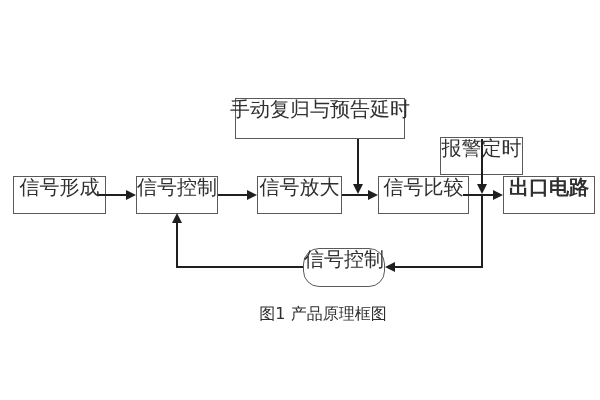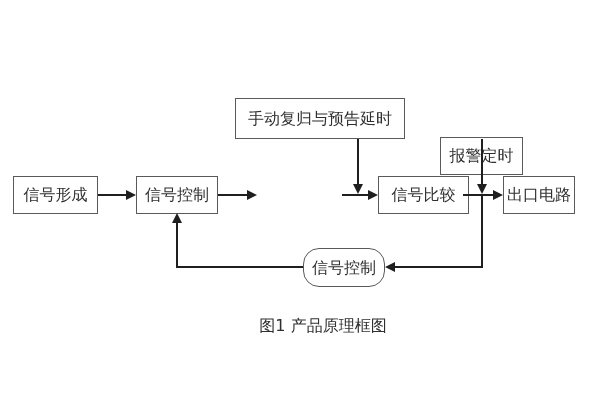--- a/index.html
+++ b/index.html
@@ -15,65 +15,68 @@
     background:var(--bg);
     font-family:"DejaVu Sans","Liberation Sans",sans-serif;
     overflow:hidden;
   }
   .node{
     position:absolute;
     box-sizing:border-box;
     border:1px solid var(--box-border);
     background:var(--bg);
     color:var(--text);
-    font-size:16px;
-    display:flex;align-items:center;justify-content:center;
+    font-size:20px;
+    display:flex;align-items:flex-start;justify-content:center;
     white-space:nowrap;
     line-height:1;
   }
   .hline,.vline{position:absolute;background:var(--line);}
   .hline{height:2px;}
   .vline{width:2px;}
   .ah{position:absolute;width:0;height:0;}
   .ah-right{border-top:5px solid transparent;border-bottom:5px solid transparent;border-left:10px solid var(--line);}
   .ah-left{border-top:5px solid transparent;border-bottom:5px solid transparent;border-right:10px solid var(--line);}
   .ah-down{border-left:5px solid transparent;border-right:5px solid transparent;border-top:10px solid var(--line);}
   .ah-up{border-left:5px solid transparent;border-right:5px solid transparent;border-bottom:10px solid var(--line);}
   .caption{
     position:absolute;
-    left:0;top:316px;width:600px;
+    left:0;top:304px;width:600px;
     text-align:center;
     color:var(--text);
     font-size:16px;
     padding-left:46px;
     box-sizing:border-box;
   }
 </style>
 </head>
 <body>
 
 <div class="stage">
 
   <div class="node" style="left:235px;top:98px;width:170px;height:41px;">
     <span>手动复归与预告延时</span>
   </div>
   <div class="node" style="left:440px;top:101px;width:83px;height:38px;margin-top:36px;">
     <span>报警定时</span>
   </div>
 
-  <div class="node" style="left:13px;top:176px;width:85px;height:38px;">
+  <div class="node" style="left:13px;top:176px;width:93px;height:38px;">
     <span>信号形成</span>
   </div>
   <div class="node" style="left:136px;top:176px;width:82px;height:38px;">
     <span>信号控制</span>
   </div>
+  <div class="node" style="left:257px;top:176px;width:85px;height:38px;">
+    <span>信号放大</span>
+  </div>
   <div class="node" style="left:378px;top:176px;width:91px;height:38px;">
     <span>信号比较</span>
   </div>
-  <div class="node" style="left:503px;top:176px;width:72px;height:38px;">
+  <div class="node" style="left:503px;top:176px;width:92px;height:38px;font-weight:bold;">
     <span>出口电路</span>
   </div>
 
   <div class="node" style="left:303px;top:248px;width:82px;height:39px;border-radius:16px;">
     <span>信号控制</span>
   </div>
 
   <div class="hline" style="left:98px;top:194px;width:29px;"></div>
   <div class="ah ah-right" style="left:126px;top:190px;"></div>
 

